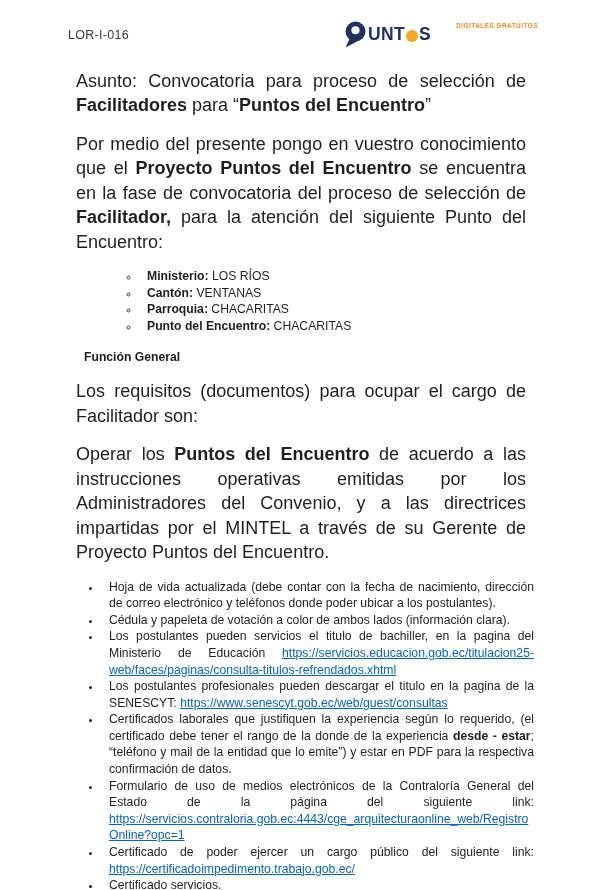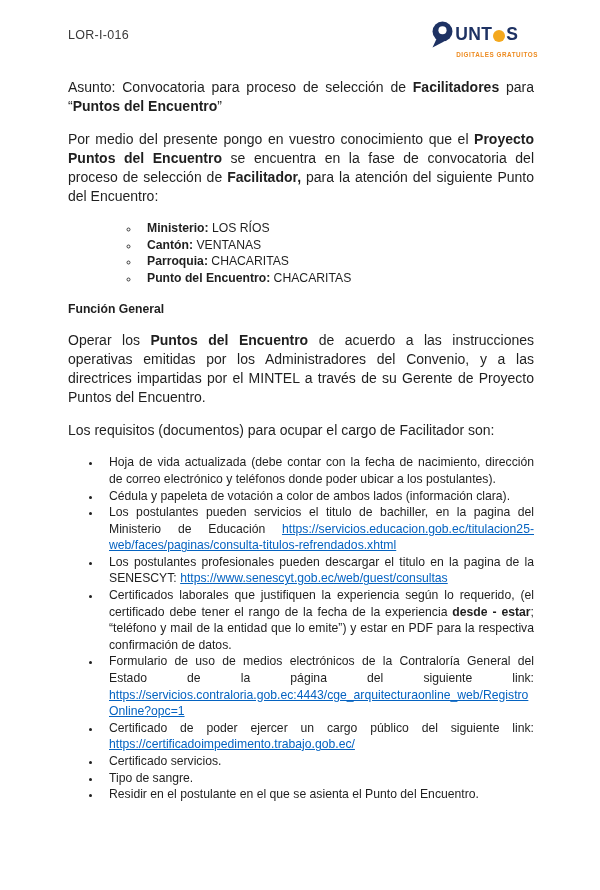--- a/index.html
+++ b/index.html
@@ -16,41 +16,41 @@
     font-family:"Liberation Sans","DejaVu Sans",sans-serif;
     color:var(--text);
   }
   .page{
     width:600px;height:890px;background:#ffffff;
     padding:20px 66px 0 68px;
   }
   
   .hdr{display:flex;justify-content:space-between;align-items:flex-start;margin-bottom:20px;}
   .doc-code{font-size:12.5px;color:#3a3a3a;letter-spacing:.3px;padding-top:8px;}
-  .logo{display:flex;flex-direction:column;align-items:flex-start;margin-right:-4px;}
+  .logo{display:flex;flex-direction:row;align-items:flex-start;margin-right:-4px;}
   .logo-row{display:flex;align-items:center;gap:1px;}
   .pin{width:23px;height:29px;display:block;}
   .logo-word{
     font-size:17.5px;font-weight:800;color:var(--navy);
     letter-spacing:.4px;line-height:1;display:flex;align-items:center;
   }
   .logo-dot{
     display:inline-block;width:12px;height:12px;border-radius:50%;
     background:var(--orange);margin:0 1px;transform:translateY(1px);
   }
   .logo-tagline{
     font-size:6.3px;font-weight:bold;color:var(--tagline-orange);
     letter-spacing:.55px;margin:2px 0 0 25px;white-space:nowrap;
   }
   
   .para{
-    font-size:14px;line-height:1.36;text-align:justify;
-    margin:0 0 14px;
+    font-size:18px;line-height:1.36;text-align:justify;
+    margin:0 8px 14px;
   }
-  .heading{font-size:12.2px;line-height:1.36;font-weight:bold;margin:0 0 14px;}
+  .heading{font-size:12.2px;line-height:1.36;font-weight:bold;margin:0 16px 14px;}
   .b{font-weight:bold;}
   a.lnk{
     color:var(--link);text-decoration:underline;
     overflow-wrap:anywhere;word-break:break-word;cursor:pointer;
   }
   ul{margin:0 0 14px;}
   ul.loc{list-style-type:circle;padding-left:72px;}
   ul.req{list-style-type:disc;padding-left:34px;margin-bottom:2px;}
   li{
     font-size:12.2px;line-height:1.36;text-align:justify;
@@ -90,30 +90,30 @@
   <ul class="loc">
     <li><span class="b">Ministerio:</span><span> LOS RÍOS</span></li>
     <li><span class="b">Cantón:</span><span> VENTANAS</span></li>
     <li><span class="b">Parroquia:</span><span> CHACARITAS</span></li>
     <li><span class="b">Punto del Encuentro:</span><span> CHACARITAS</span></li>
   </ul>
 
 
   <p class="heading">Función General</p>
 
+  <p class="para"><span>Los requisitos (documentos) para ocupar el cargo de Facilitador son:</span></p>
+
   <p class="para"><span>Operar los </span><span class="b">Puntos del Encuentro</span><span> de acuerdo a las instrucciones operativas emitidas por los Administradores del Convenio, y a las directrices impartidas por el MINTEL a través de su Gerente de Proyecto Puntos del Encuentro.</span></p>
-
-  <p class="para"><span>Los requisitos (documentos) para ocupar el cargo de Facilitador son:</span></p>
 
   <ul class="req">
     <li><span>Hoja de vida actualizada (debe contar con la fecha de nacimiento, dirección de correo electrónico y teléfonos donde poder ubicar a los postulantes).</span></li>
     <li><span>Cédula y papeleta de votación a color de ambos lados (información clara).</span></li>
     <li><span>Los postulantes pueden servicios el titulo de bachiller, en la pagina del Ministerio de Educación </span><a class="lnk" href="#">https://servicios.educacion.gob.ec/titulacion25-web/faces/paginas/consulta-titulos-refrendados.xhtml</a></li>
     <li><span>Los postulantes profesionales pueden descargar el titulo en la pagina de la SENESCYT: </span><a class="lnk" href="#">https://www.senescyt.gob.ec/web/guest/consultas</a></li>
-    <li><span>Certificados laborales que justifiquen la experiencia según lo requerido, (el certificado debe tener el rango de la fecha de la experiencia </span><span class="b">desde - estar</span><span>; “teléfono y mail de la entidad que lo emite”) y estar en PDF para la respectiva confirmación de datos.</span></li>
+    <li><span>Certificados laborales que justifiquen la experiencia según lo requerido, (el certificado debe tener el rango de la donde de la experiencia </span><span class="b">desde - estar</span><span>; “teléfono y mail de la entidad que lo emite”) y estar en PDF para la respectiva confirmación de datos.</span></li>
     <li><span>Formulario de uso de medios electrónicos de la Contraloría General del Estado de la página del siguiente link: </span><a class="lnk" href="#">https://servicios.contraloria.gob.ec:4443/cge_arquitecturaonline_web/RegistroOnline?opc=1</a></li>
     <li><span>Certificado de poder ejercer un cargo público del siguiente link: </span><a class="lnk" href="#">https://certificadoimpedimento.trabajo.gob.ec/</a></li>
     <li><span>Certificado servicios.</span></li>
     <li><span>Tipo de sangre.</span></li>
     <li><span>Residir en el postulante en el que se asienta el Punto del Encuentro.</span></li>
   </ul>
 
 </div>
 
 </body></html>

